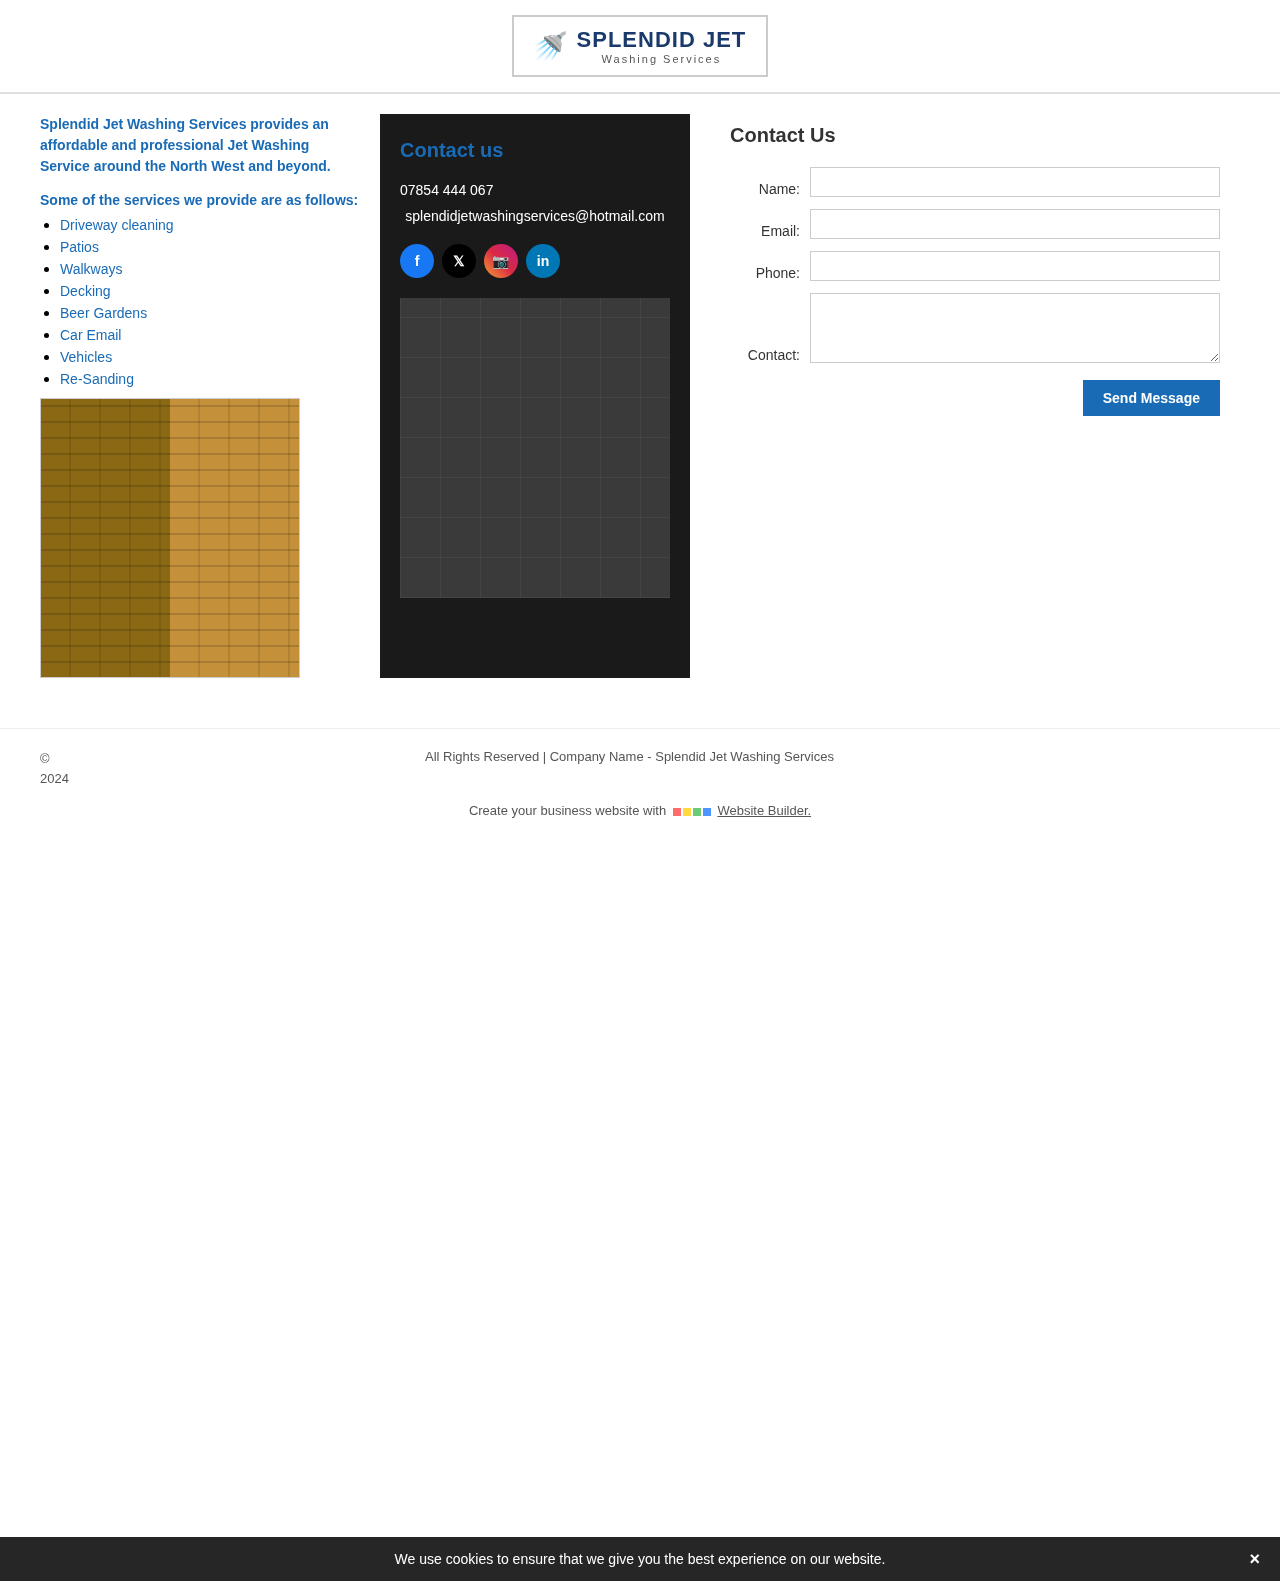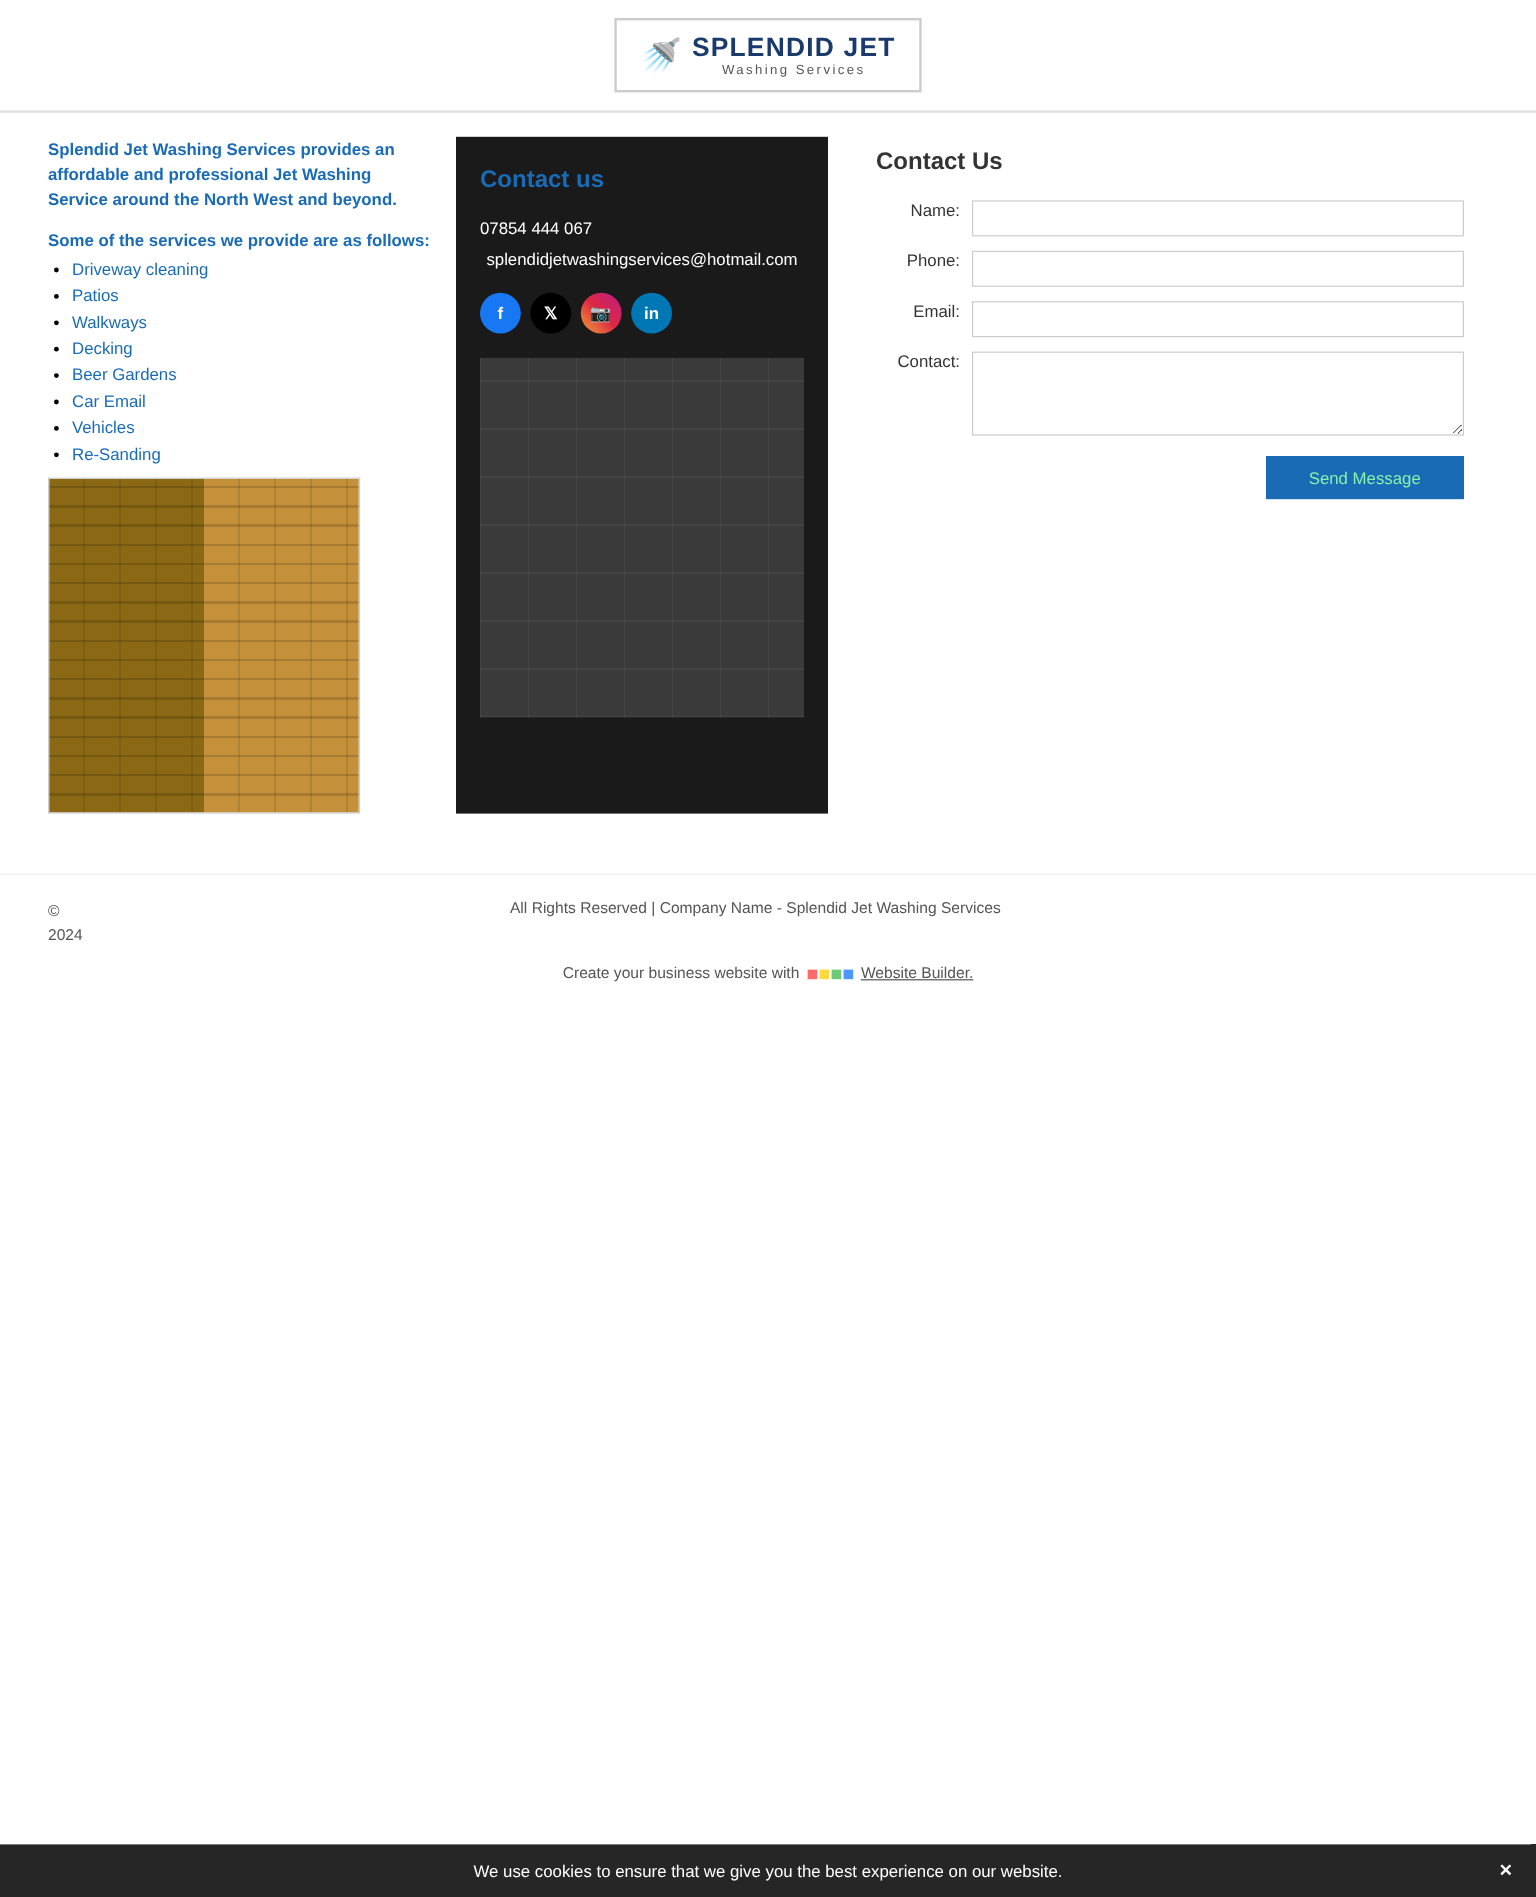--- a/index.html
+++ b/index.html
@@ -193,21 +193,21 @@
       padding: 10px 20px;
     }
     .contact-form-heading {
       color: #333;
       font-size: 20px;
       font-weight: bold;
       margin-bottom: 20px;
     }
     .form-row {
       display: flex;
-      align-items: flex-start;
+      align-items: flex-end;
       margin-bottom: 12px;
       gap: 10px;
     }
     .form-label {
       color: #333;
       font-size: 14px;
       width: 70px;
       flex-shrink: 0;
       text-align: right;
     }
@@ -223,27 +223,28 @@
       flex: 1;
       border: 1px solid #ccc;
       padding: 6px 8px;
       font-size: 14px;
       height: 70px;
       resize: vertical;
       outline: none;
     }
     .send-btn {
       background: #1a6bb5;
-      color: #86efac;
+      color: #ffffff;
       border: none;
-      padding: 10px 36px;
+      padding: 10px 20px;
       font-size: 14px;
       cursor: pointer;
       float: right;
       margin-top: 5px;
+      font-weight: bold;
     }
 
     
     .cookie-banner {
       position: fixed;
       bottom: 0;
       left: 0;
       right: 0;
       background: rgba(0,0,0,0.85);
       color: #fff;
@@ -376,26 +377,26 @@
     </div>
   </div>
 
   <div class="right-col">
     <h2 class="contact-form-heading">Contact Us</h2>
     <div class="form-row">
       <label class="form-label">Name:</label>
       <input type="text" class="form-input" style="">
     </div>
     <div class="form-row">
+      <label class="form-label">Email:</label>
+      <input type="email" class="form-input" style="">
+    </div>
+    <div class="form-row">
       <label class="form-label">Phone:</label>
       <input type="tel" class="form-input" style="">
-    </div>
-    <div class="form-row">
-      <label class="form-label">Email:</label>
-      <input type="email" class="form-input" style="">
     </div>
     <div class="form-row">
       <label class="form-label">Contact:</label>
       <textarea class="form-textarea" style=""></textarea>
     </div>
     <div style="display:flex; justify-content:flex-end;">
       <button class="send-btn">Send Message</button>
     </div>
   </div>
 

